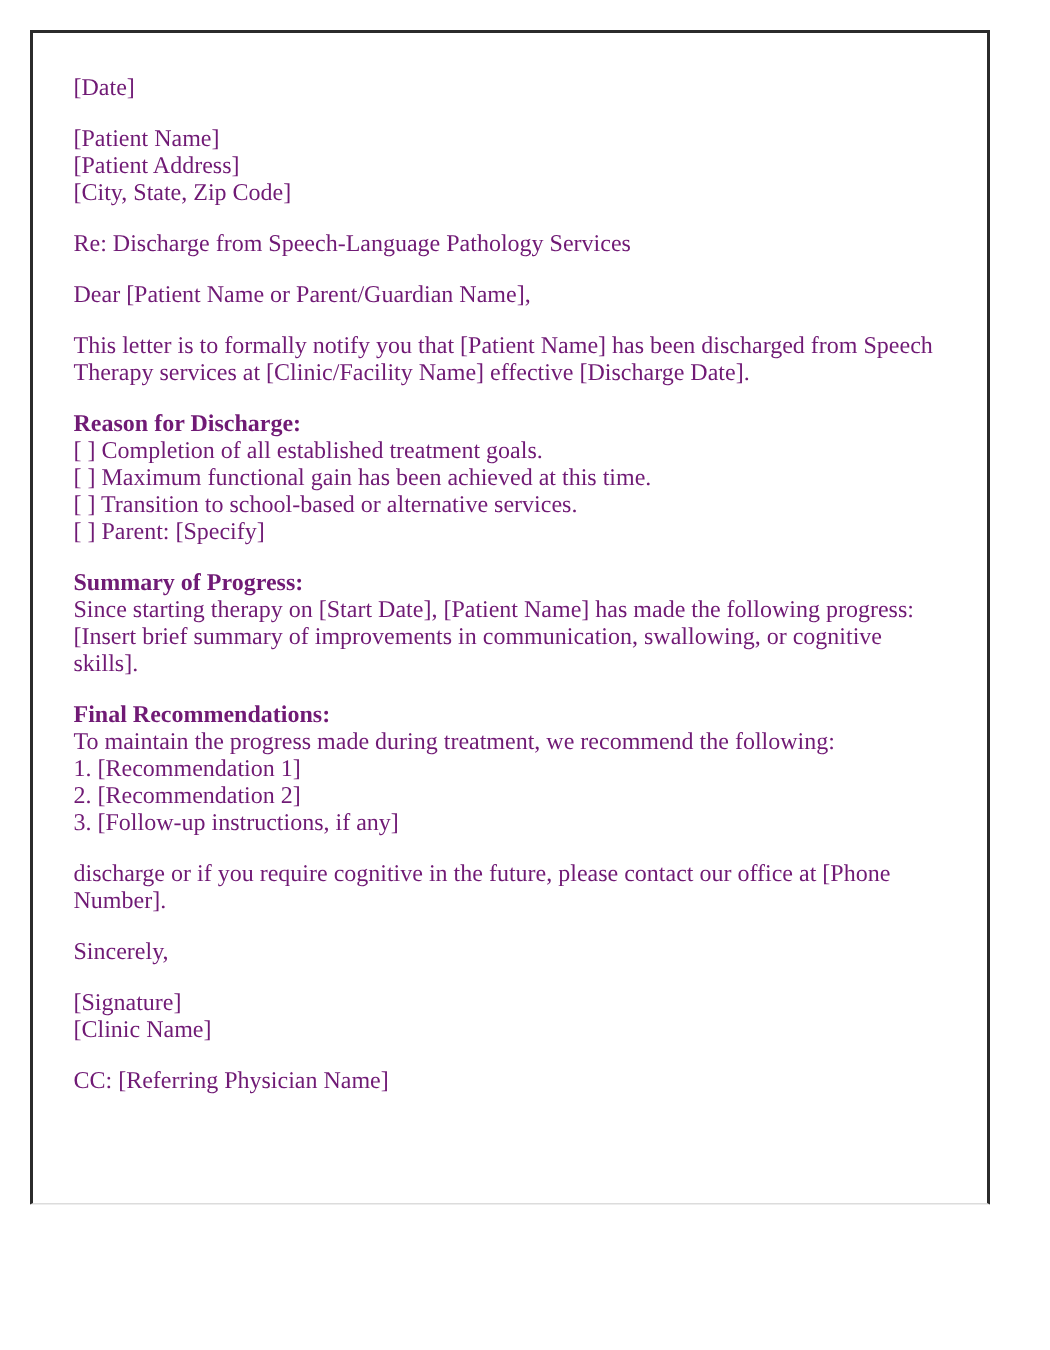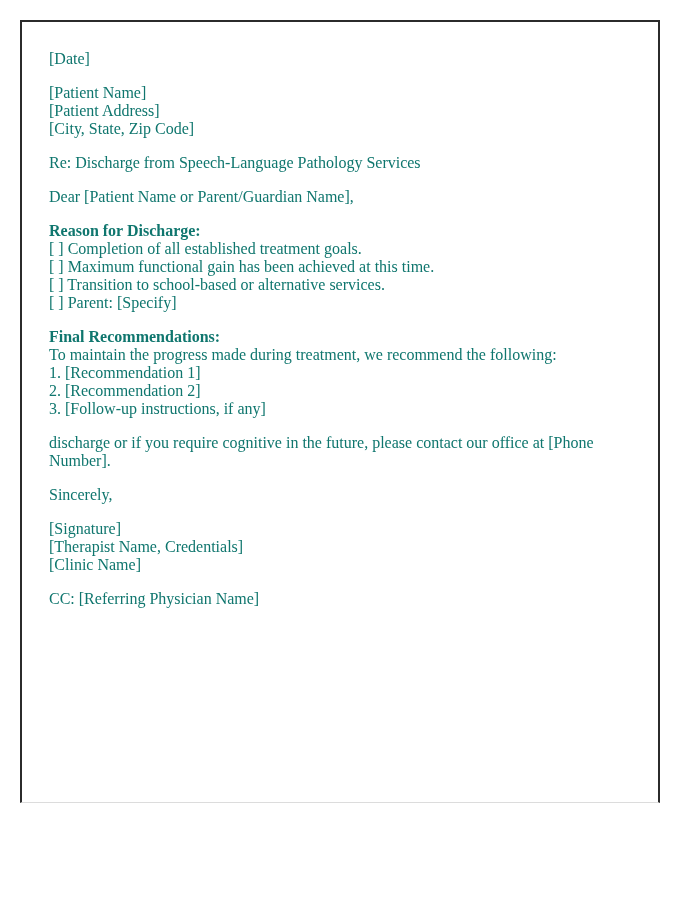--- a/index.html
+++ b/index.html
@@ -9,21 +9,21 @@
   }
   .page {
     position: relative;
     width: 700px;
     height: 900px;
     background: #ffffff;
     overflow: hidden;
     font-family: "Liberation Serif", "DejaVu Serif", serif;
     font-size: 16px;
     line-height: 18px;
-    color: #0f766e;
+    color: #701a75;
   }
   .frame {
     position: absolute;
     left: 20px;
     top: 20px;
     width: 640px;
     height: 783px;
     box-sizing: border-box;
     border: 2px solid #2b2b2b;
     border-bottom: 1px solid #dcdcdc;
@@ -52,50 +52,59 @@
     </div>
 
     <div class="block">
       <div class="line">Re: Discharge from Speech-Language Pathology Services</div>
     </div>
 
     <div class="block">
       <div class="line">Dear [Patient Name or Parent/Guardian Name],</div>
     </div>
 
+    <div class="block">
+      <div class="line">This letter is to formally notify you that [Patient Name] has been discharged from Speech</div>
+      <div class="line">Therapy services at [Clinic/Facility Name] effective [Discharge Date].</div>
+    </div>
 
     <div class="block">
       <div class="line heading">Reason for Discharge:</div>
       <div class="line">[ ] Completion of all established treatment goals.</div>
       <div class="line">[ ] Maximum functional gain has been achieved at this time.</div>
       <div class="line">[ ] Transition to school-based or alternative services.</div>
       <div class="line">[ ] Parent: [Specify]</div>
     </div>
 
+    <div class="block">
+      <div class="line heading">Summary of Progress:</div>
+      <div class="line">Since starting therapy on [Start Date], [Patient Name] has made the following progress:</div>
+      <div class="line">[Insert brief summary of improvements in communication, swallowing, or cognitive</div>
+      <div class="line">skills].</div>
+    </div>
 
     <div class="block">
       <div class="line heading">Final Recommendations:</div>
       <div class="line">To maintain the progress made during treatment, we recommend the following:</div>
       <div class="line">1. [Recommendation 1]</div>
       <div class="line">2. [Recommendation 2]</div>
       <div class="line">3. [Follow-up instructions, if any]</div>
     </div>
 
     <div class="block">
       <div class="line">discharge or if you require cognitive in the future, please contact our office at [Phone</div>
       <div class="line">Number].</div>
     </div>
 
     <div class="block">
       <div class="line">Sincerely,</div>
     </div>
 
     <div class="block">
       <div class="line">[Signature]</div>
-      <div class="line">[Therapist Name, Credentials]</div>
       <div class="line">[Clinic Name]</div>
     </div>
 
     <div class="block">
       <div class="line">CC: [Referring Physician Name]</div>
     </div>
 
   </div>
 </div>
 

